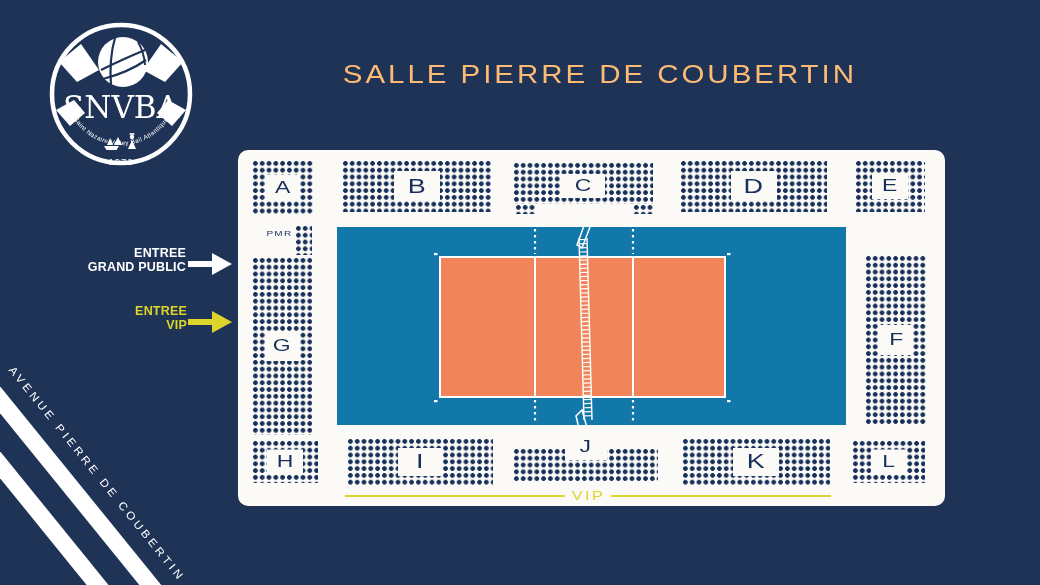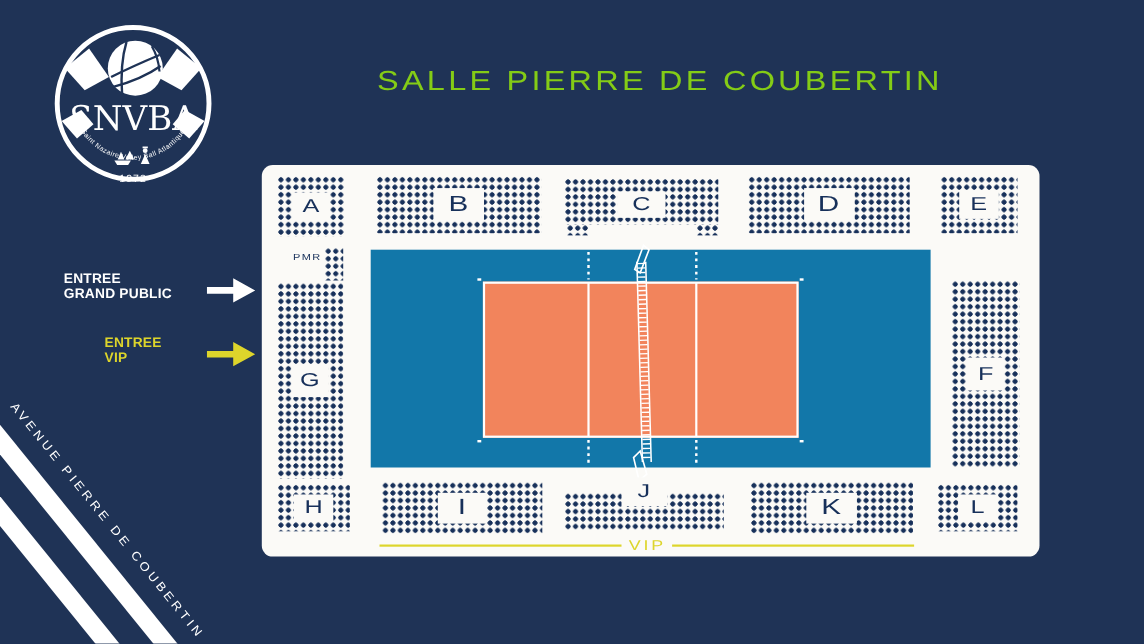--- a/index.html
+++ b/index.html
@@ -11,27 +11,27 @@
   
   .stripes{position:absolute;left:0;top:0;width:1040px;height:585px;pointer-events:none;}
   
   .street{
     position:absolute;left:16px;top:364px;color:#fff;white-space:nowrap;
     font-size:11px;letter-spacing:3px;font-weight:300;
     transform:rotate(51deg) scaleX(1.08);transform-origin:0 0;
   }
   
   .title{
-    position:absolute;left:250px;top:60px;width:700px;text-align:center;color:#84cc16;
+    position:absolute;left:250px;top:60px;width:700px;text-align:center;color:#fdba74;
   }
   .title span{display:inline-block;font-size:25px;font-weight:500;letter-spacing:2.5px;transform:scaleX(1.18);}
   
   .logo{position:absolute;left:45px;top:18px;width:152px;height:152px;}
   
-  .entry{position:absolute;text-align:left;font-weight:700;line-height:13.5px;font-size:12.5px;letter-spacing:.2px;}
+  .entry{position:absolute;text-align:right;font-weight:700;line-height:13.5px;font-size:12.5px;letter-spacing:.2px;}
   .entry.public{left:58px;top:247px;width:128px;color:#fff;}
   .entry.vip{left:95px;top:305px;width:92px;color:#ddd52b;}
   .arrow{position:absolute;width:46px;height:26px;}
   .arrow.white{left:188px;top:251px;}
   .arrow.yellow{left:188px;top:309px;}
   
   .card{
     position:absolute;left:238px;top:150px;width:707px;height:356px;
     background:#fbfaf7;border-radius:10px;
   }

